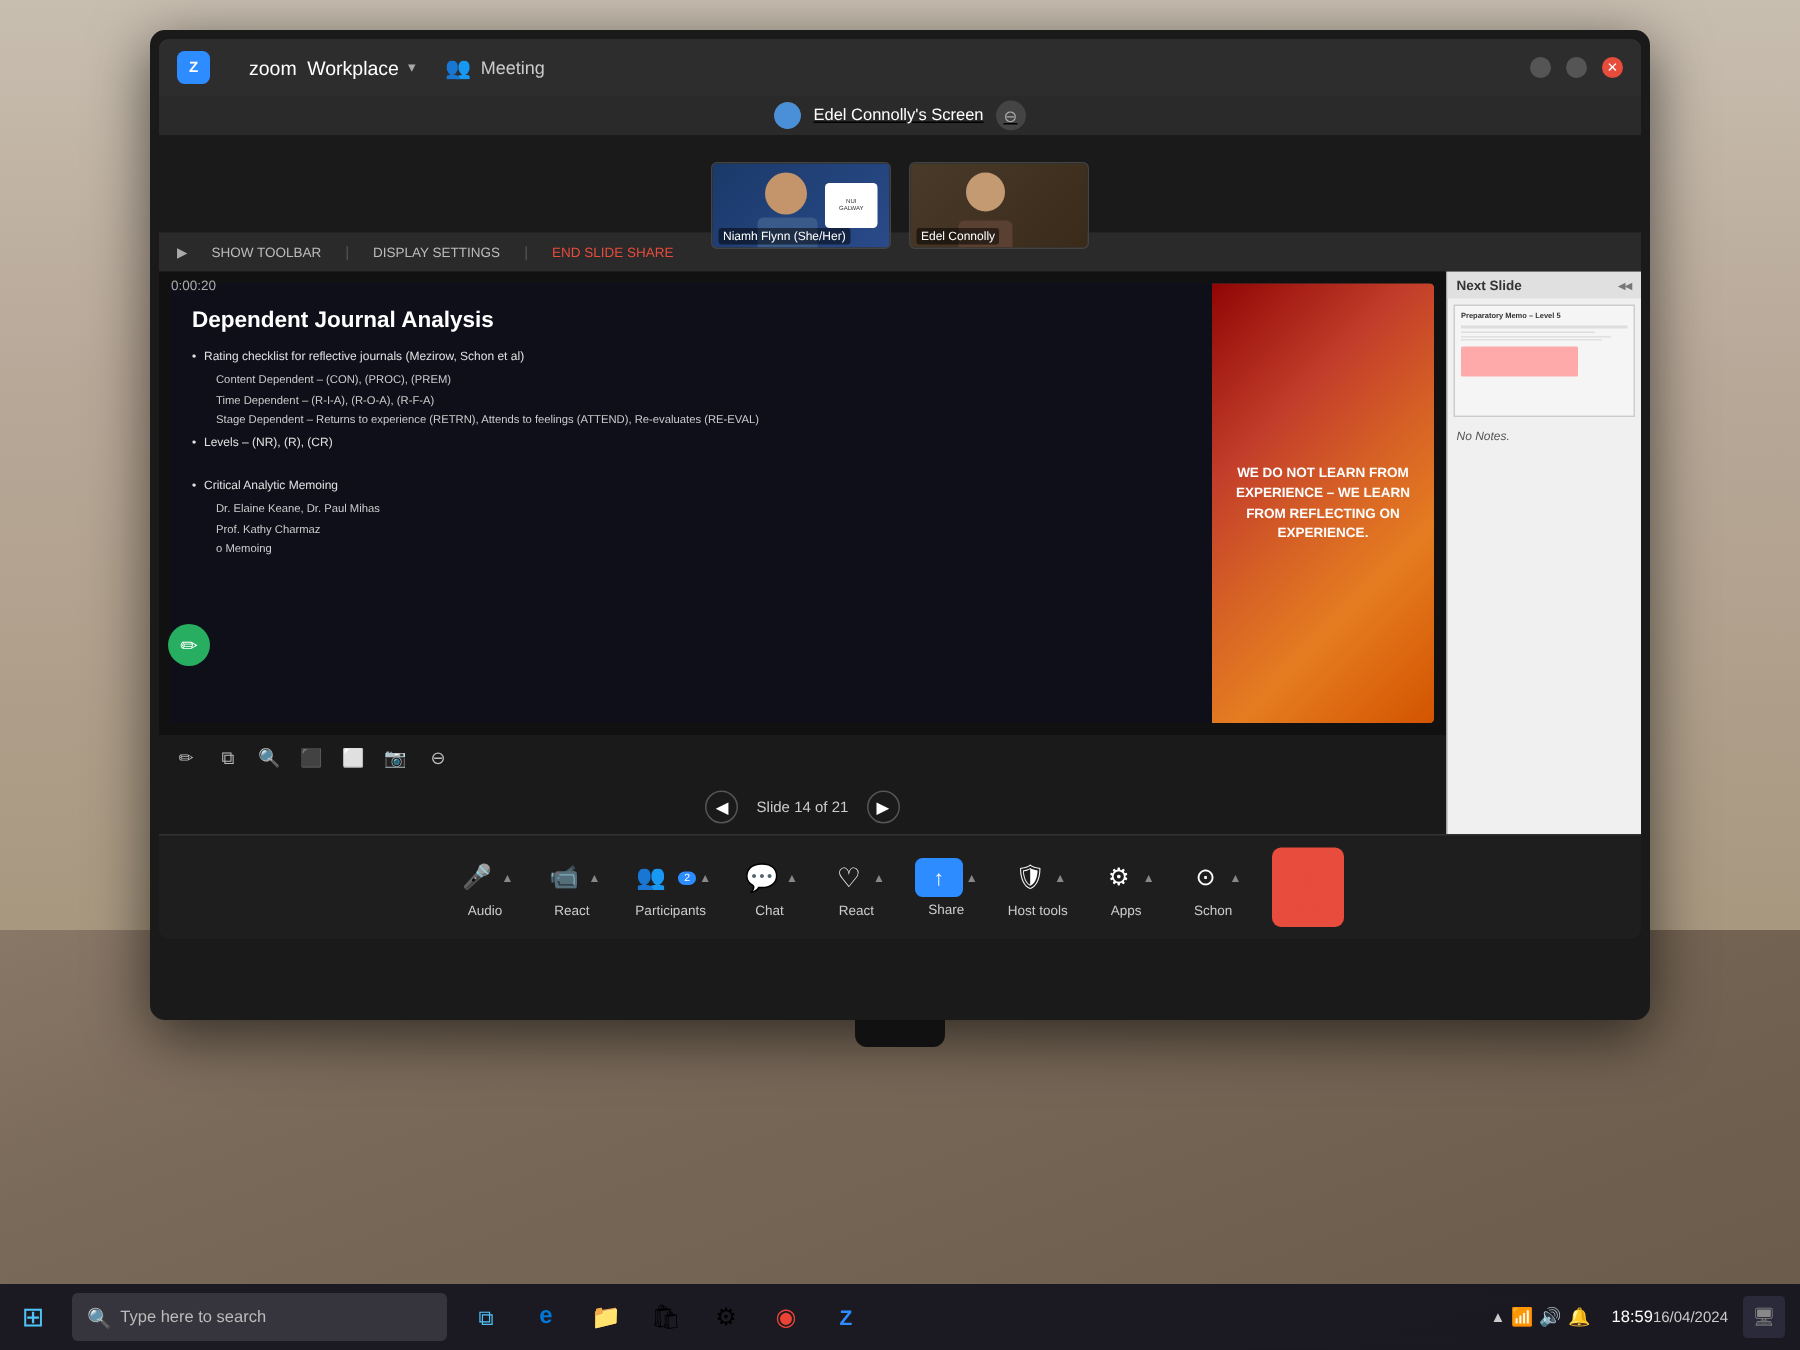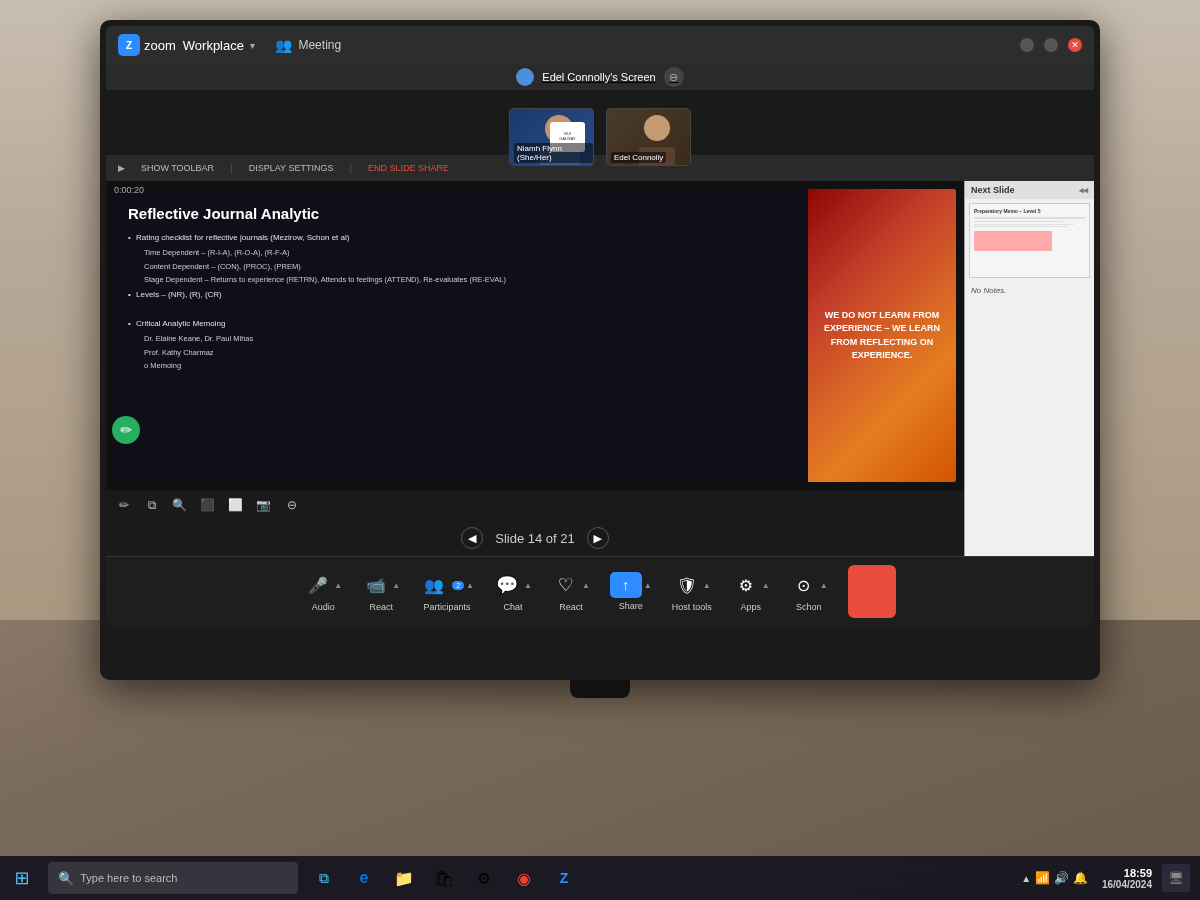--- a/index.html
+++ b/index.html
@@ -111,20 +111,21 @@
       justify-content: center;
       color: white;
       font-size: 10px;
       font-weight: bold;
     }
 
     .zoom-workplace-text {
       color: #fff;
       font-size: 13px;
       font-weight: 500;
+      margin-left: 22px;
     }
 
     .zoom-dropdown-arrow {
       color: #aaa;
       font-size: 10px;
       margin-left: 2px;
     }
 
     .zoom-meeting-tab {
       margin-left: 20px;
@@ -197,21 +198,21 @@
       background: #1a1a1a;
       display: flex;
       align-items: center;
       justify-content: center;
       gap: 12px;
       flex-shrink: 0;
       padding: 0 12px;
     }
 
     .participant-thumb {
-      width: 85px;
+      width: 120px;
       height: 58px;
       border-radius: 4px;
       overflow: hidden;
       position: relative;
       border: 1px solid #444;
       margin-top: 28px;
     }
 
     .participant-thumb-bg {
       width: 100%;
@@ -425,21 +426,21 @@
       color: #fff;
       display: flex;
       align-items: center;
       justify-content: center;
       font-size: 11px;
       cursor: pointer;
     }
 
     .slide-nav-text {
       color: #ccc;
-      font-size: 13px;
+      font-size: 10px;
     }
 
     
     .annotation-toolbar {
       height: 30px;
       background: #1a1a1a;
       display: flex;
       align-items: center;
       padding: 0 8px;
       gap: 8px;
@@ -599,24 +600,22 @@
     }
 
     .taskbar-sys-tray {
       display: flex;
       align-items: center;
       gap: 4px;
     }
 
     .taskbar-time-area {
       display: flex;
-      flex-direction: column;
       align-items: flex-end;
       margin-left: 8px;
-      font-weight: bold;
     }
 
     .taskbar-time {
       color: #fff;
       font-size: 11px;
     }
 
     .taskbar-date {
       color: #ccc;
       font-size: 10px;
@@ -739,25 +738,25 @@
 
       <div class="zoom-content">
 
         <div class="slide-area">
           <div class="slide-timer">0:00:20</div>
 
           <div class="main-slide">
             <div class="slide-content">
 
               <div class="slide-main-panel">
-                <div class="slide-title">Reflective Journal Analytic</div>
+                <div class="slide-title">Dependent Journal Analysis</div>
 
                 <div class="slide-bullet">Rating checklist for reflective journals (Mezirow, Schon et al)</div>
+                <div class="slide-sub-bullet">Content Dependent – (CON), (PROC), (PREM)</div>
                 <div class="slide-sub-bullet">Time Dependent – (R-I-A), (R-O-A), (R-F-A)</div>
-                <div class="slide-sub-bullet">Content Dependent – (CON), (PROC), (PREM)</div>
                 <div class="slide-sub-bullet">Stage Dependent – Returns to experience (RETRN), Attends to feelings (ATTEND), Re-evaluates (RE-EVAL)</div>
                 <div class="slide-bullet">Levels – (NR), (R), (CR)</div>
 
                 <div style="margin-top:18px;">
                   <div class="slide-bullet">Critical Analytic Memoing</div>
                   <div class="slide-sub-bullet">Dr. Elaine Keane, Dr. Paul Mihas</div>
                   <div class="slide-sub-bullet">Prof. Kathy Charmaz</div>
                   <div class="slide-sub-bullet">o  Memoing</div>
                 </div>
               </div>

